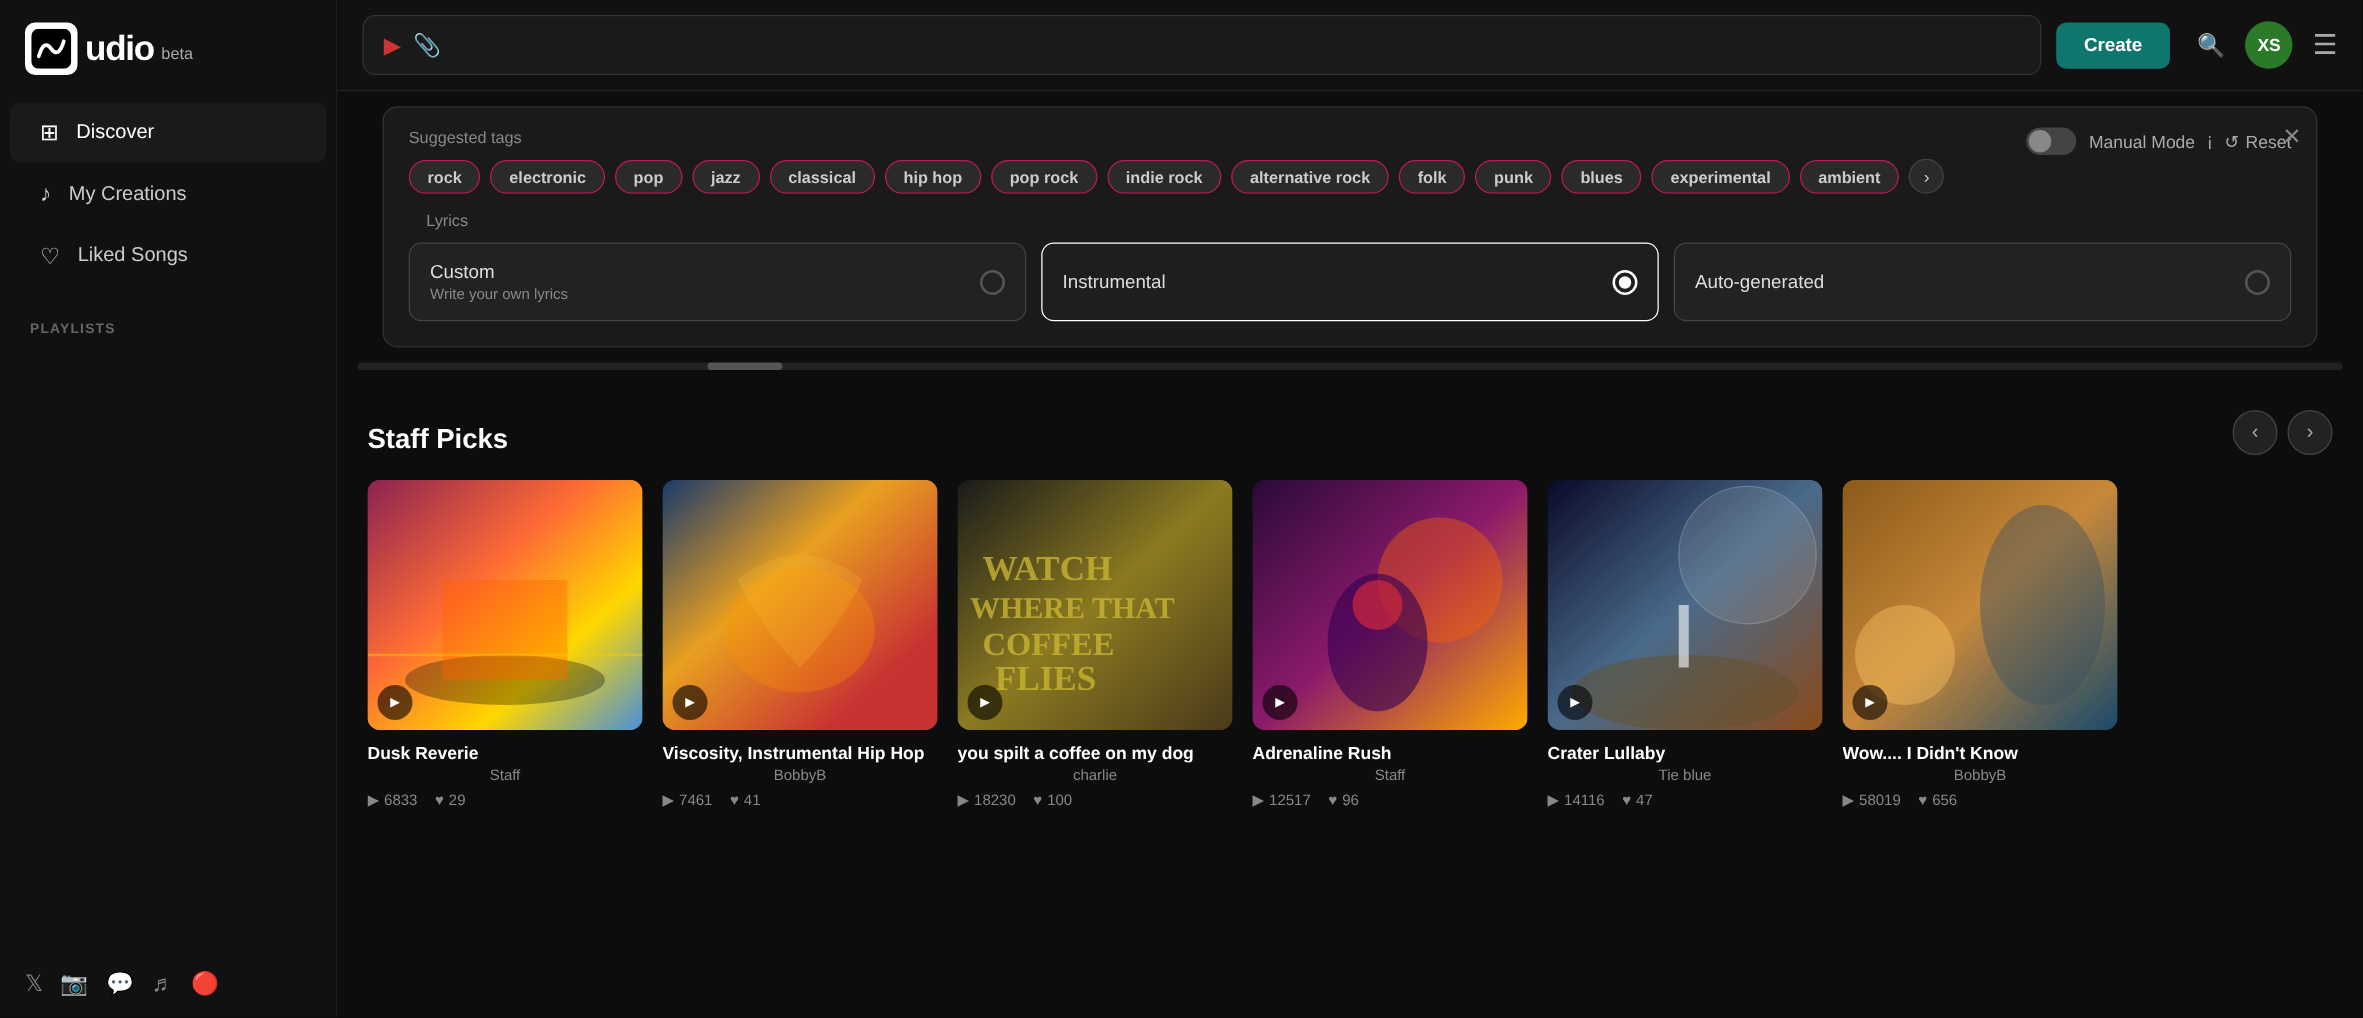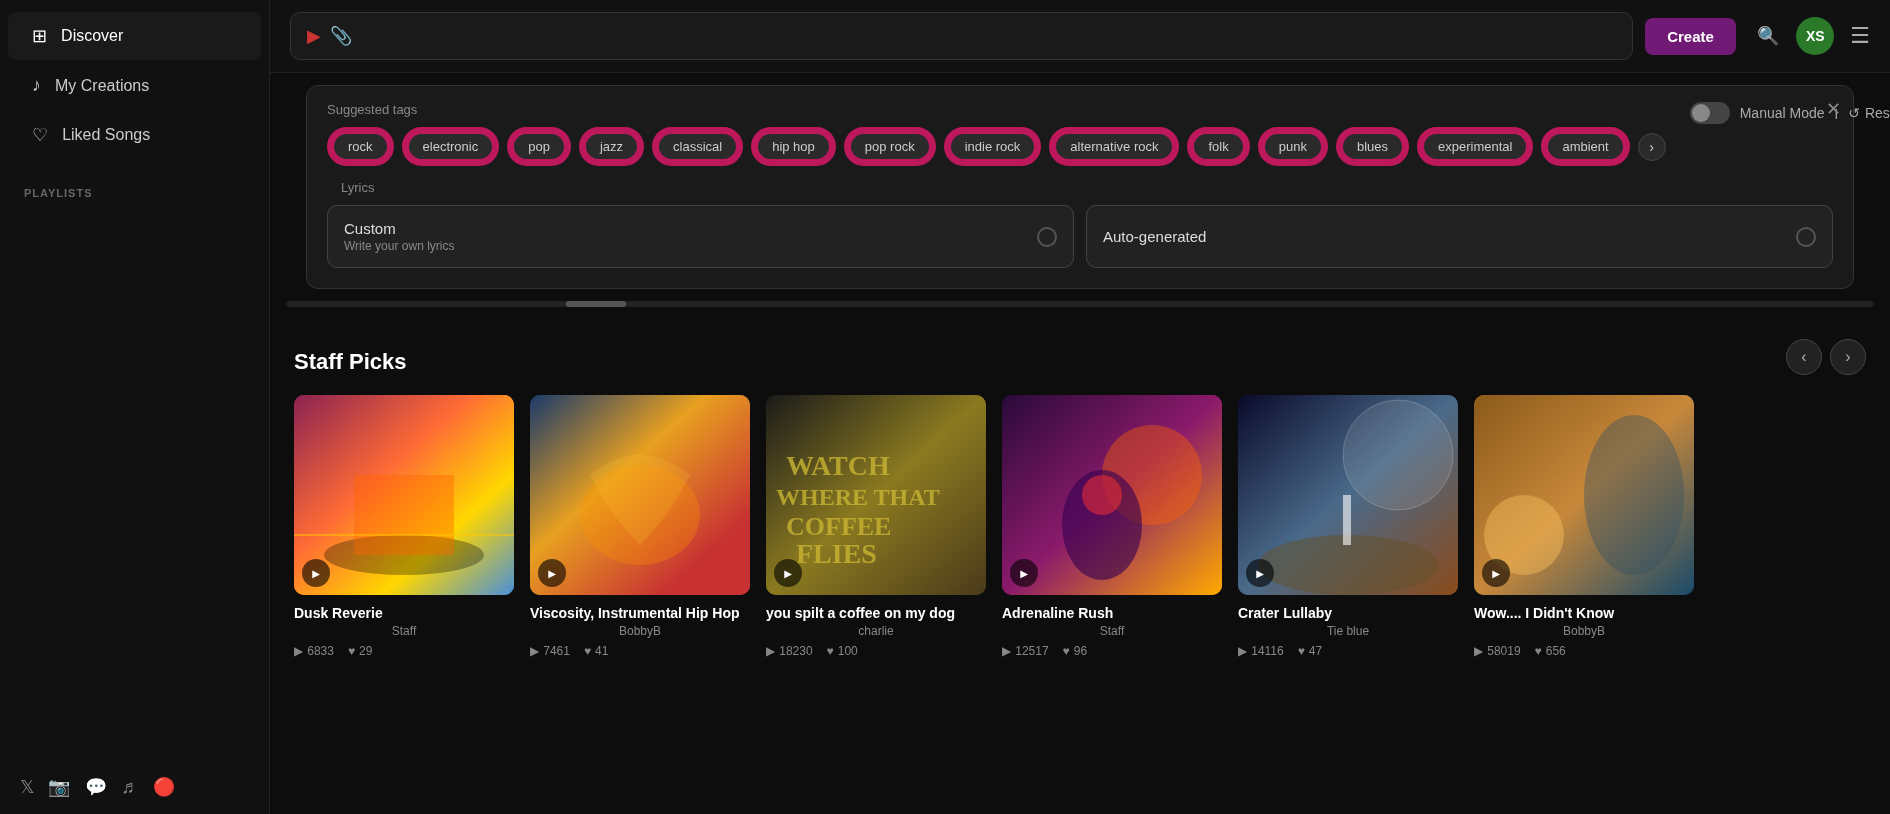--- a/index.html
+++ b/index.html
@@ -158,21 +158,21 @@
       gap: 10px;
     }
     .icon-btn {
       color: #888;
       font-size: 18px;
       cursor: pointer;
       background: none;
       border: none;
     }
     .create-btn {
-      background: #701a75;
+      background: #0f766e;
       color: #fff;
       border: none;
       border-radius: 8px;
       padding: 10px 22px;
       font-size: 15px;
       font-weight: 600;
       cursor: pointer;
     }
     .topbar-right {
       display: flex;
@@ -209,27 +209,28 @@
     }
     .tags-row {
       display: flex;
       gap: 8px;
       flex-wrap: nowrap;
       overflow: hidden;
       align-items: center;
     }
     .tag {
       background: #2a2a2a;
-      border: 7px solid #be185d;
+      border: 1px solid #be185d;
       border-radius: 20px;
       padding: 5px 14px;
       font-size: 13px;
       color: #ccc;
       cursor: pointer;
       white-space: nowrap;
+      font-weight: bold;
     }
     .tag-more {
       background: #2a2a2a;
       border: 1px solid #444;
       border-radius: 50%;
       width: 28px;
       height: 28px;
       display: flex;
       align-items: center;
       justify-content: center;
@@ -427,20 +428,30 @@
       border-radius: 3px;
       width: 60px;
       position: absolute;
       left: 280px;
     }
   </style>
 </head>
 <body>
 
 <div class="sidebar">
+  <div class="sidebar-logo">
+    <div class="logo-icon">
+      <svg viewBox="0 0 32 32" fill="none">
+        <rect width="32" height="32" rx="6" fill="#000"></rect>
+        <path d="M6 22 Q10 8 16 16 Q22 24 26 10" stroke="#fff" stroke-width="3" fill="none" stroke-linecap="round"></path>
+      </svg>
+    </div>
+    <span class="logo-text">udio</span>
+    <span class="logo-beta">beta</span>
+  </div>
 
   <div class="nav-items">
     <div class="nav-item active">
       <span class="nav-icon">⊞</span>
       <span>Discover</span>
     </div>
     <div class="nav-item">
       <span class="nav-icon">♪</span>
       <span>My Creations</span>
     </div>
@@ -519,20 +530,26 @@
       <div class="lyrics-label">Lyrics</div>
       <div class="lyrics-options">
         <div class="lyrics-option">
           <div>
             <div class="lyrics-option-label">Custom</div>
             <div class="lyrics-option-sub">Write your own lyrics</div>
           </div>
           <div class="radio-outer">
           </div>
         </div>
+        <div class="lyrics-option selected">
+          <div class="lyrics-option-label">Instrumental</div>
+          <div class="radio-outer checked">
+            <div class="radio-inner"></div>
+          </div>
+        </div>
         <div class="lyrics-option">
           <div class="lyrics-option-label">Auto-generated</div>
           <div class="radio-outer"></div>
         </div>
       </div>
     </div>
   </div>
 
   <div style="padding: 4px 16px;">
     <div class="scrollbar-area">

